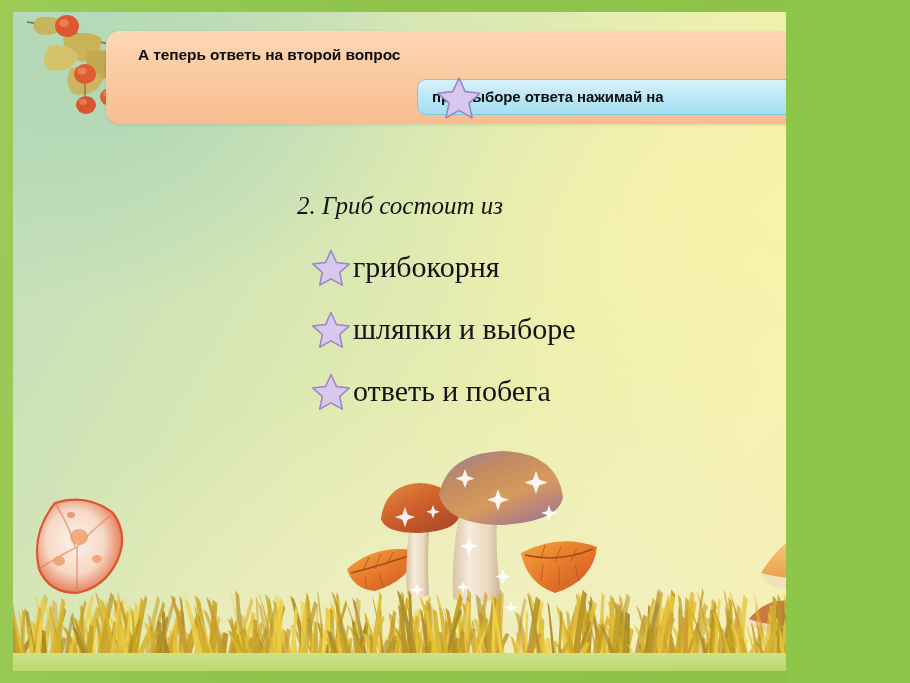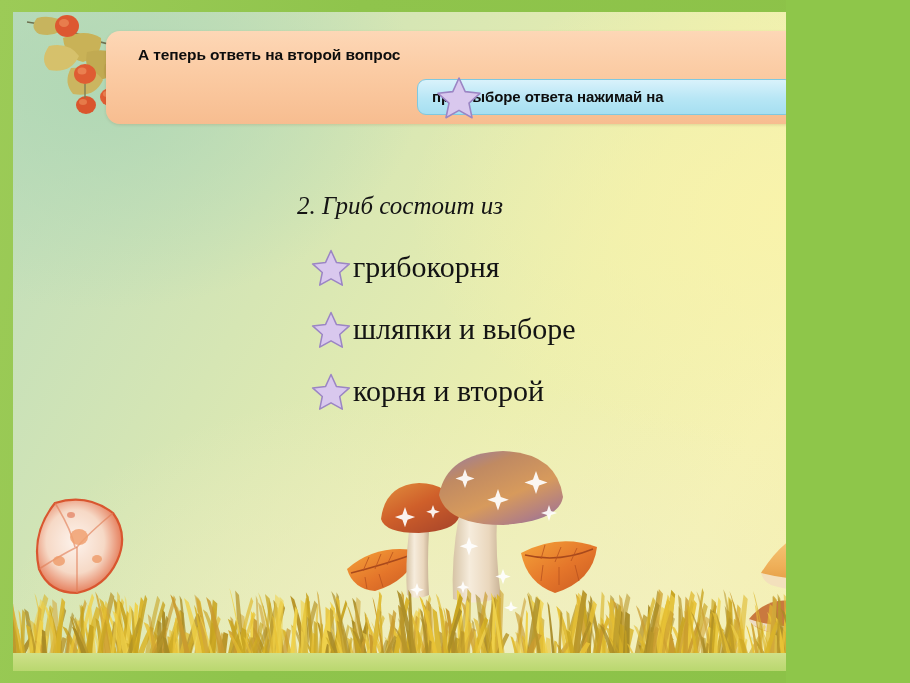--- a/index.html
+++ b/index.html
@@ -170,21 +170,21 @@
       <svg class="st" viewBox="0 0 40 38">
         <polygon points="20,2.5 25.4,14.4 38.4,15.9 28.7,24.5 31.3,37.2 20,30.8 8.7,37.2 11.3,24.5 1.6,15.9 14.6,14.4" fill="#d9c8ee" stroke="#9b85c4" stroke-width="1.5" stroke-linejoin="round"></polygon>
       </svg>
       <span class="lbl">шляпки и выборе</span>
     </div>
 
     <div class="option" id="opt2">
       <svg class="st" viewBox="0 0 40 38">
         <polygon points="20,2.5 25.4,14.4 38.4,15.9 28.7,24.5 31.3,37.2 20,30.8 8.7,37.2 11.3,24.5 1.6,15.9 14.6,14.4" fill="#d9c8ee" stroke="#9b85c4" stroke-width="1.5" stroke-linejoin="round"></polygon>
       </svg>
-      <span class="lbl">корня и второй</span>
+      <span class="lbl">ответь и побега</span>
     </div>
 
     <svg class="deco" style="left:8px; bottom:62px;" width="130" height="120" viewBox="0 0 130 120">
       <defs>
         <radialGradient id="capg" cx="45%" cy="45%" r="62%">
           <stop offset="0%" stop-color="#fdf3ec"></stop>
           <stop offset="55%" stop-color="#f6d9c6"></stop>
           <stop offset="100%" stop-color="#e0613a"></stop>
         </radialGradient>
       </defs>

